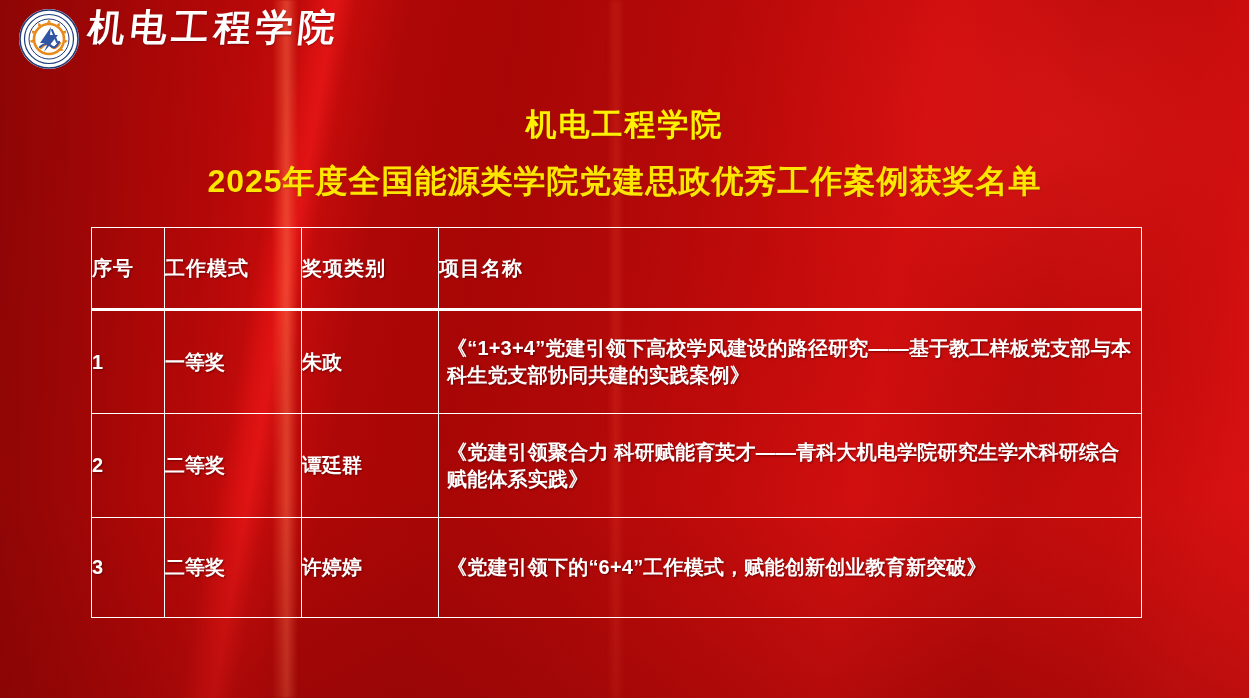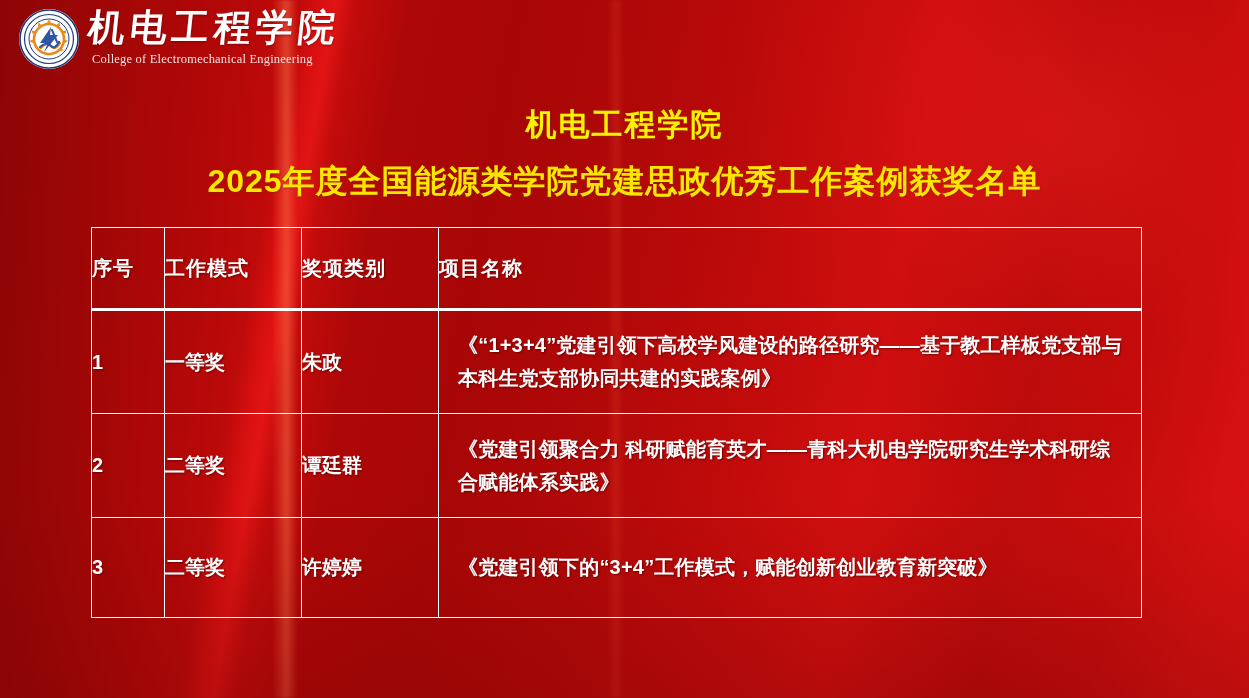--- a/index.html
+++ b/index.html
@@ -191,22 +191,22 @@
   .col-award { width: 137px; }
   .col-name  { width: 137px; }
   .col-proj  { width: 703px; }
 
   td.cell-no {
     font-family: "Liberation Sans", "DejaVu Sans", sans-serif;
     font-size: 21px;
   }
   td.cell-proj {
     font-size: 20.5px;
-    line-height: 33px;
-    padding: 4px 19px;
+    line-height: 27px;
+    padding: 4px 8px;
     letter-spacing: 0.2px;
   }
   tr.row-3 td { height: 100px; }
 </style>
 </head>
 <body>
 
 <div id="slide">
 
   <div class="bg-base"></div>
@@ -236,21 +236,20 @@
         </g>
         <circle cx="31" cy="31" r="15" fill="none" stroke="#e8891b" stroke-width="2.6"></circle>
         <path d="M23 40 q6-7 10-2 q4 5 9-3" fill="none" stroke="#e8891b" stroke-width="2.4" stroke-linecap="round"></path>
         <path d="M22 39 q7-6 11-1 q4 4 8-4" fill="none" stroke="#2f55a4" stroke-width="2.2" stroke-linecap="round"></path>
         <path d="M33 19 L22 35 h8 L26 44 L40 27 h-8 z" fill="#2f55a4"></path>
         <path d="M34 22 l5 12" fill="none" stroke="#2f55a4" stroke-width="2" stroke-linecap="round"></path>
       </svg>
     </span>
     <span class="logo-text">
       <span class="logo-cn">机电工程学院</span>
-      <span class="logo-en">College of Electromechanical Engineering</span>
     </span>
   </div>
 
   <div class="title-wrap">
     <div class="title-line1">机电工程学院</div>
     <div class="title-line2">2025年度全国能源类学院党建思政优秀工作案例获奖名单</div>
   </div>
 
   <table class="award-table">
     <colgroup>
@@ -277,18 +276,18 @@
       <tr class="row-2">
         <td class="cell-no">2</td>
         <td class="cell-award">二等奖</td>
         <td class="cell-name">谭廷群</td>
         <td class="cell-proj">《党建引领聚合力 科研赋能育英才——青科大机电学院研究生学术科研综合赋能体系实践》</td>
       </tr>
       <tr class="row-3">
         <td class="cell-no">3</td>
         <td class="cell-award">二等奖</td>
         <td class="cell-name">许婷婷</td>
-        <td class="cell-proj">《党建引领下的“3+4”工作模式，赋能创新创业教育新突破》</td>
+        <td class="cell-proj">《党建引领下的“6+4”工作模式，赋能创新创业教育新突破》</td>
       </tr>
     </tbody>
   </table>
 
 </div>
 
 </body></html>

